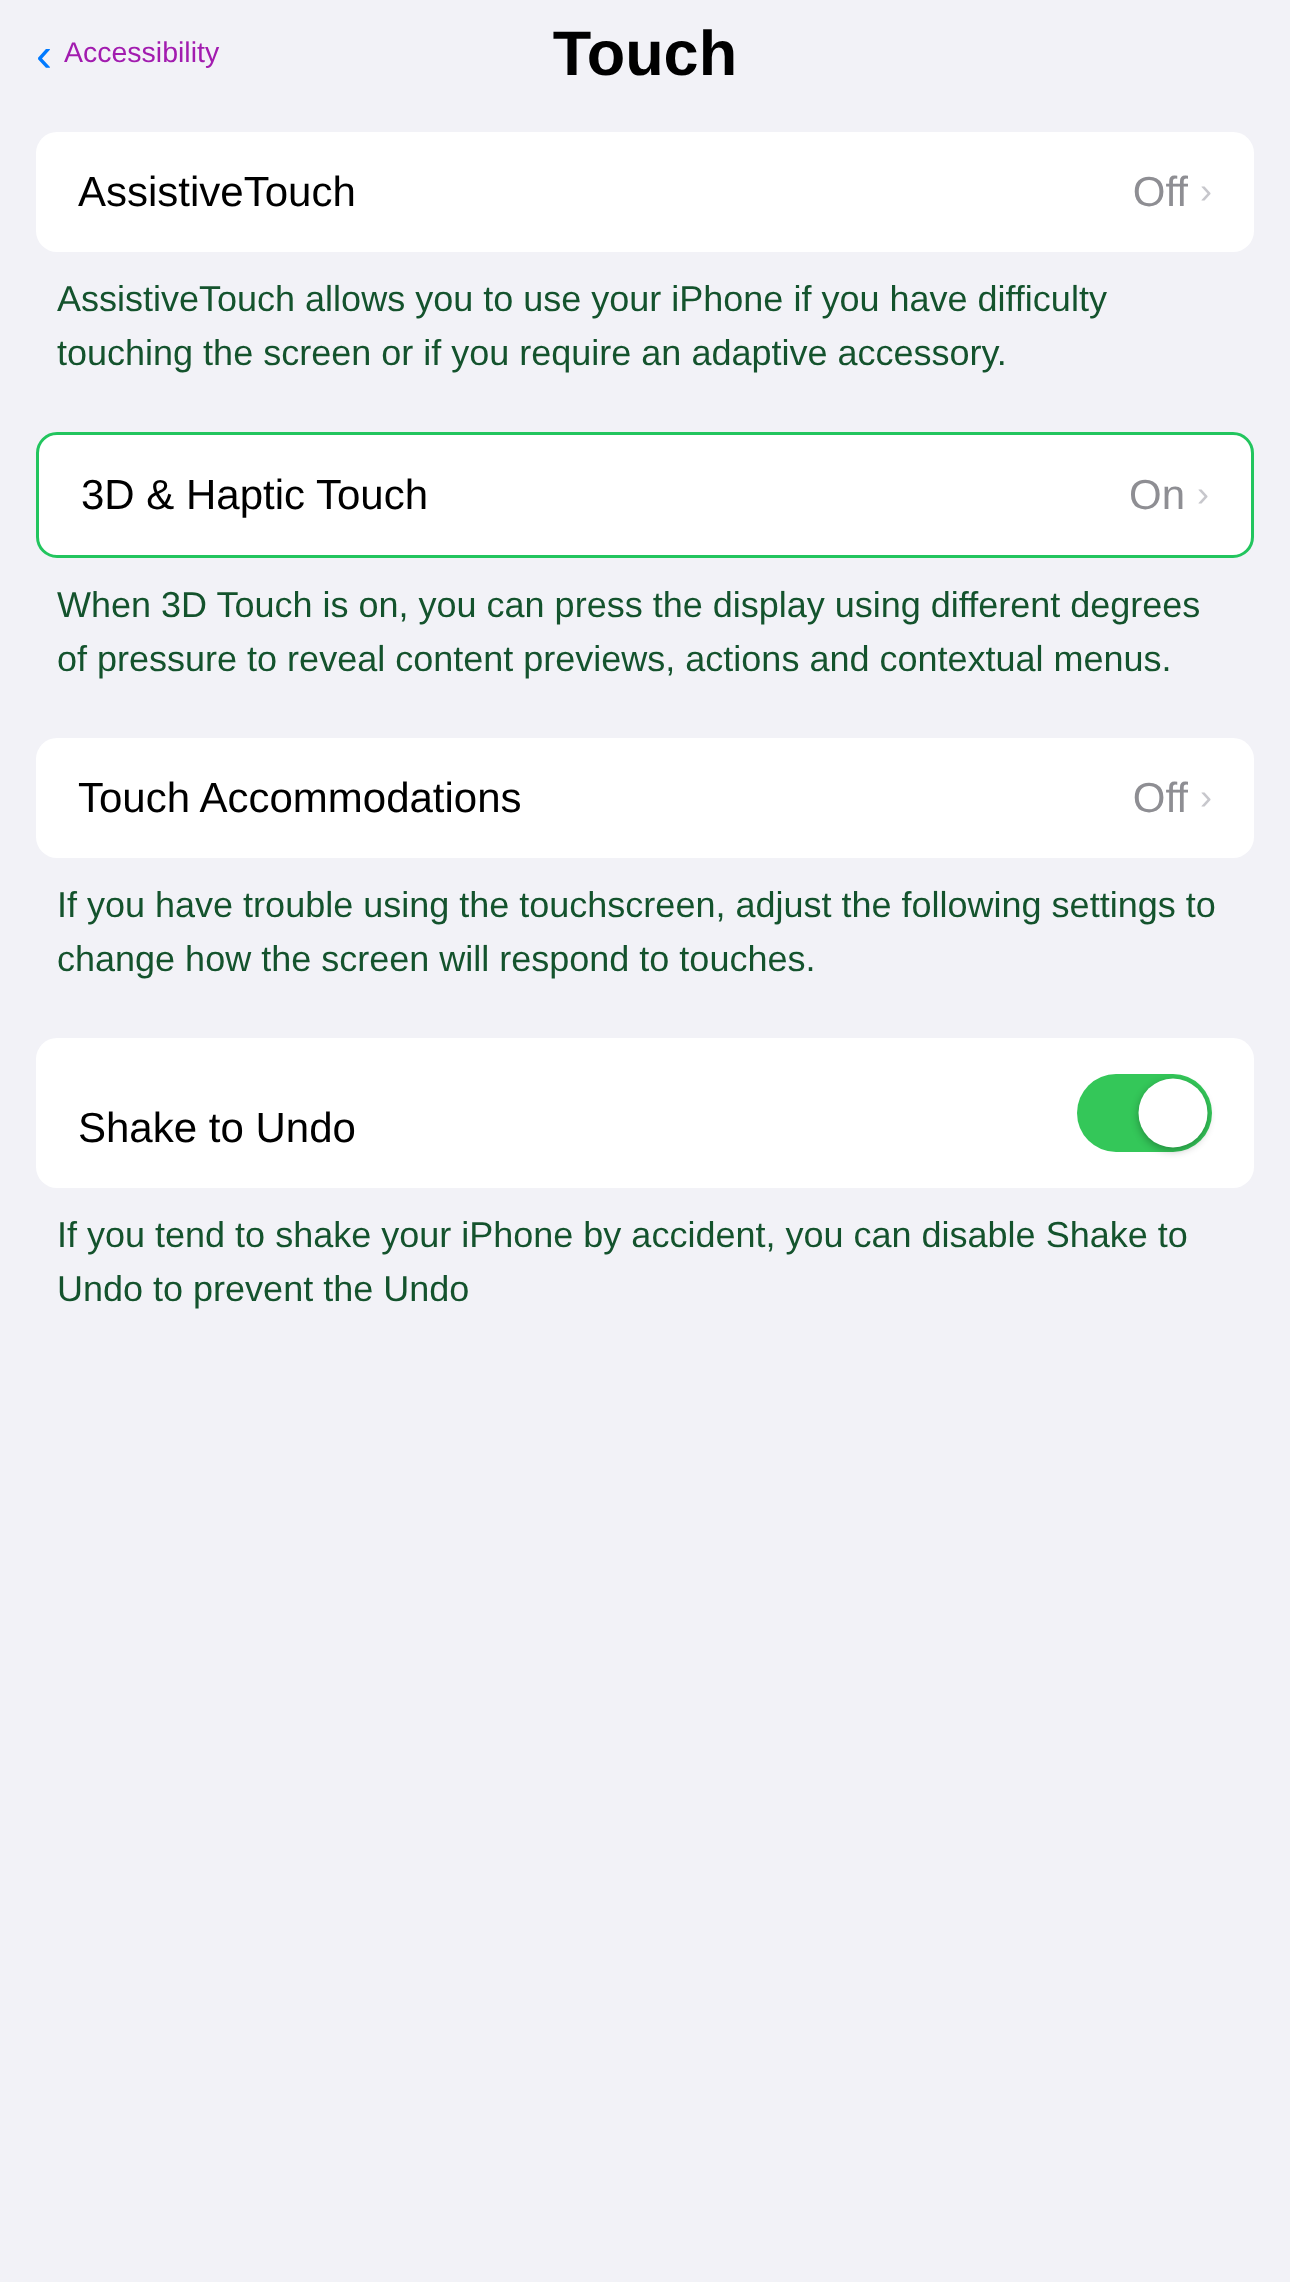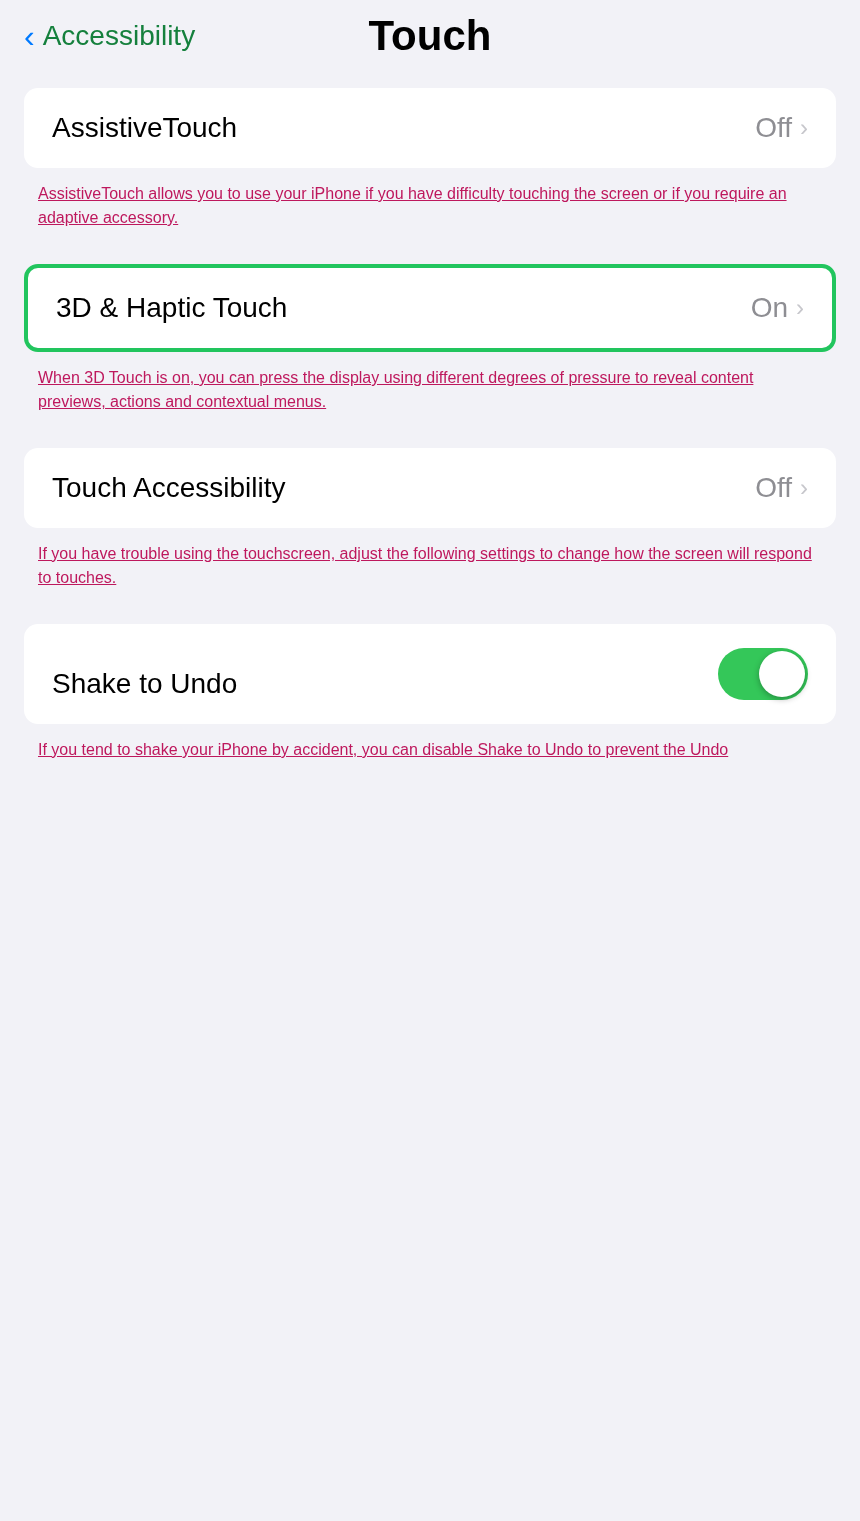--- a/index.html
+++ b/index.html
@@ -33,22 +33,22 @@
       gap: 4px;
     }
 
     .back-chevron {
       font-size: 32px;
       line-height: 1;
       margin-right: 4px;
     }
 
     .back-label {
-      font-size: 28px;
-      color: #15803d;
+      font-size: 19px;
+      color: #a21caf;
     }
 
     .header-title {
       position: absolute;
       left: 50%;
       transform: translateX(-50%);
       font-size: 42px;
       font-weight: 700;
       color: #000;
     }
@@ -70,21 +70,21 @@
       justify-content: space-between;
     }
 
     .card-highlighted {
       background: #ffffff;
       border-radius: 14px;
       padding: 24px 28px;
       display: flex;
       align-items: center;
       justify-content: space-between;
-      border: 4px solid #22c55e;
+      border: 2px solid #22c55e;
     }
 
     .card-label {
       font-size: 28px;
       font-weight: 400;
       color: #000;
     }
 
     .card-value {
       display: flex;
@@ -94,24 +94,23 @@
       font-size: 28px;
     }
 
     .chevron-right {
       color: #c7c7cc;
       font-size: 24px;
     }
 
     .description {
       padding: 14px 14px 6px 14px;
-      font-size: 16px;
-      color: #be185d;
+      font-size: 24px;
+      color: #14532d;
       line-height: 1.5;
-      text-decoration: underline;
     }
 
     
     .toggle {
       width: 90px;
       height: 52px;
       border-radius: 26px;
       position: relative;
       cursor: pointer;
       flex-shrink: 0;
@@ -173,21 +172,21 @@
       <div class="card-value">
         <span>On</span>
         <span class="chevron-right">›</span>
       </div>
     </div>
     <div class="description">When 3D Touch is on, you can press the display using different degrees of pressure to reveal content previews, actions and contextual menus.</div>
   </div>
 
   <div class="section section-gap">
     <div class="card">
-      <span class="card-label">Touch Accessibility</span>
+      <span class="card-label">Touch Accommodations</span>
       <div class="card-value">
         <span>Off</span>
         <span class="chevron-right">›</span>
       </div>
     </div>
     <div class="description">If you have trouble using the touchscreen, adjust the following settings to change how the screen will respond to touches.</div>
   </div>
 
   <div class="section section-gap">
     <div class="card">

